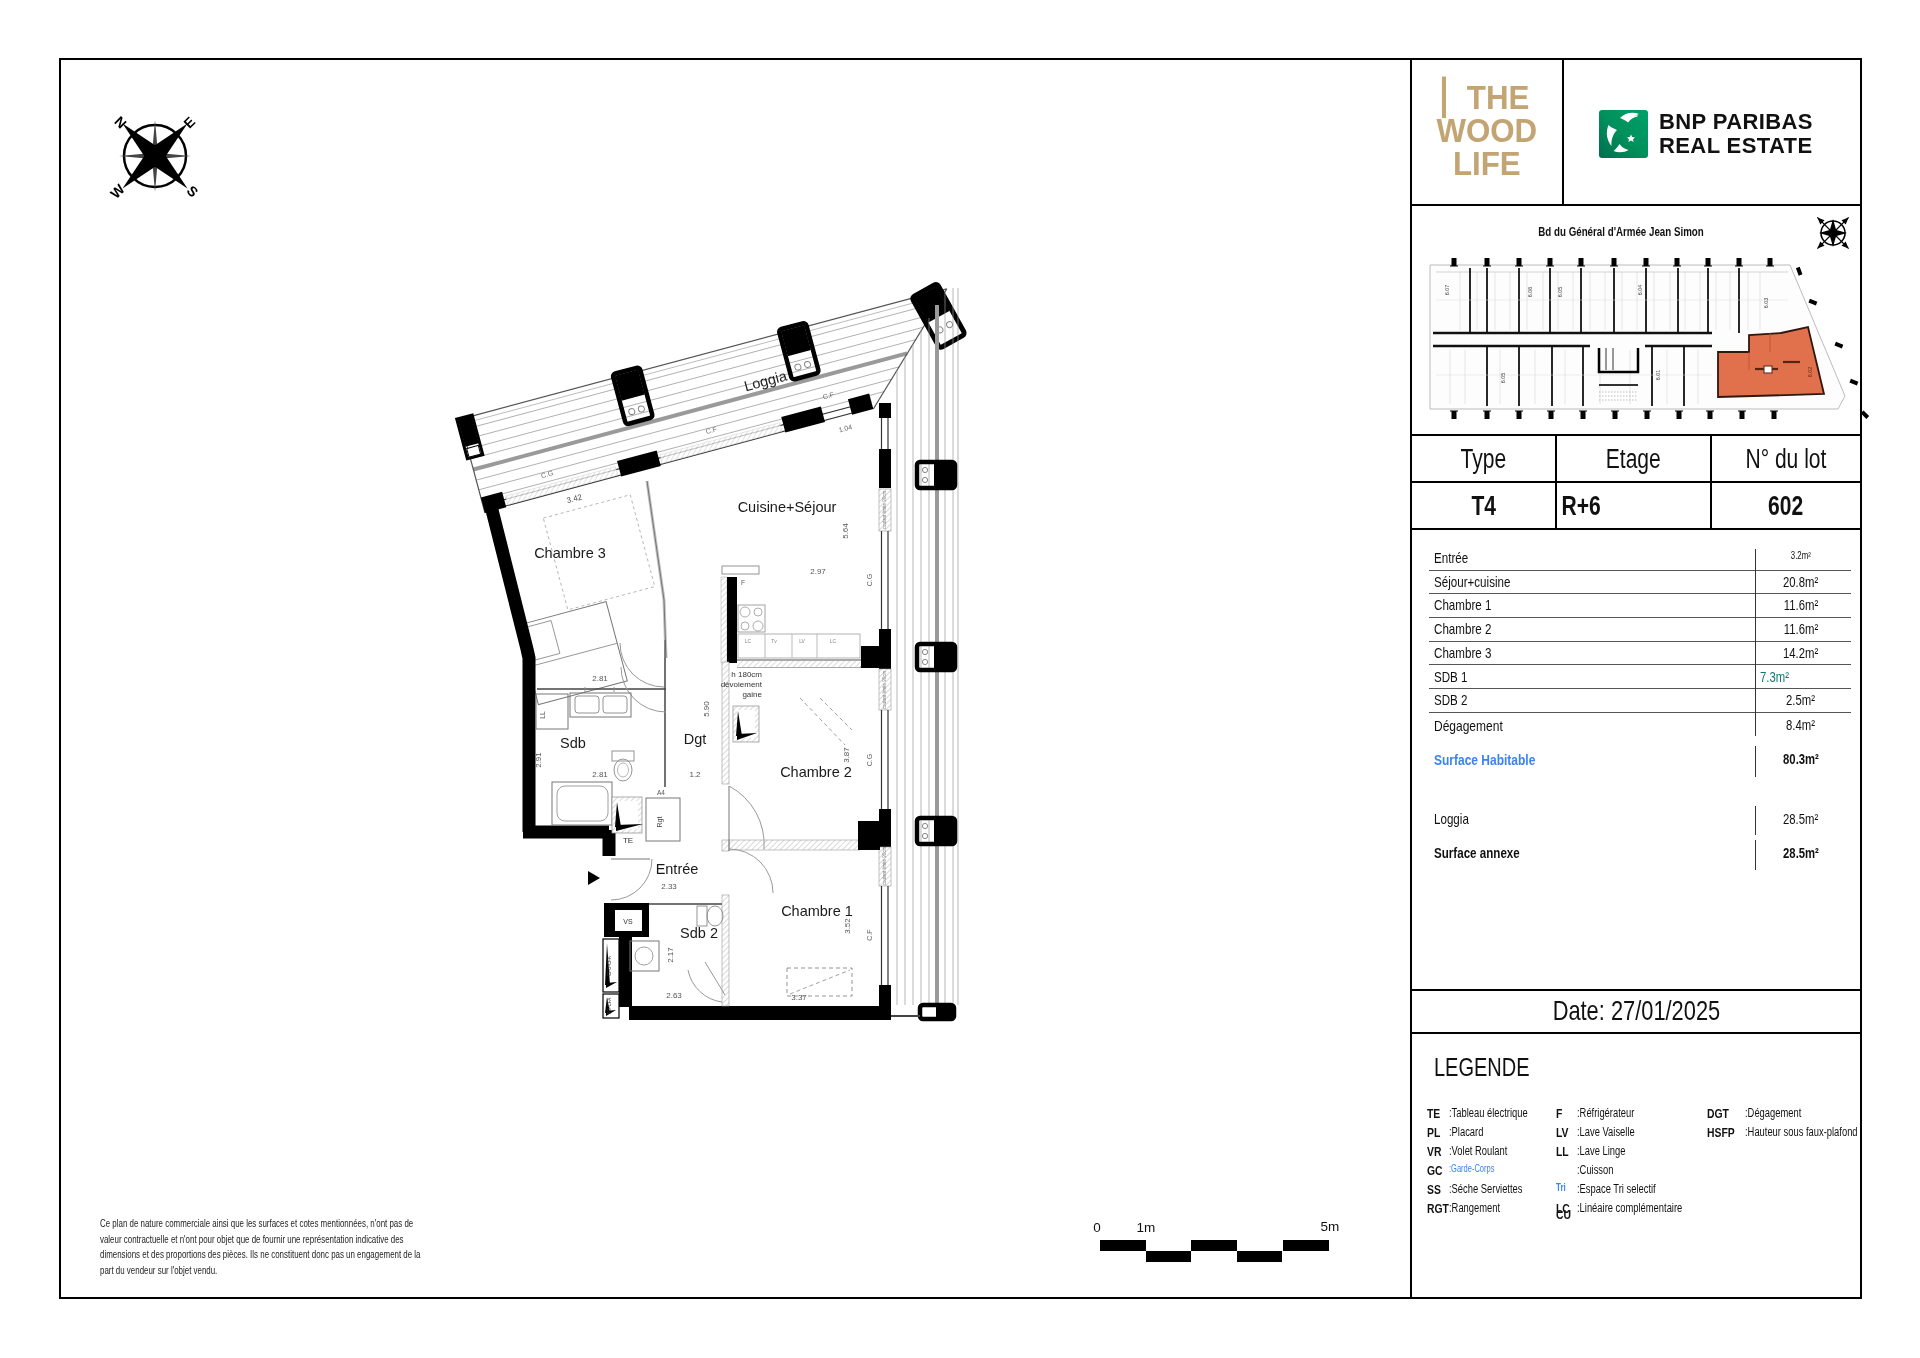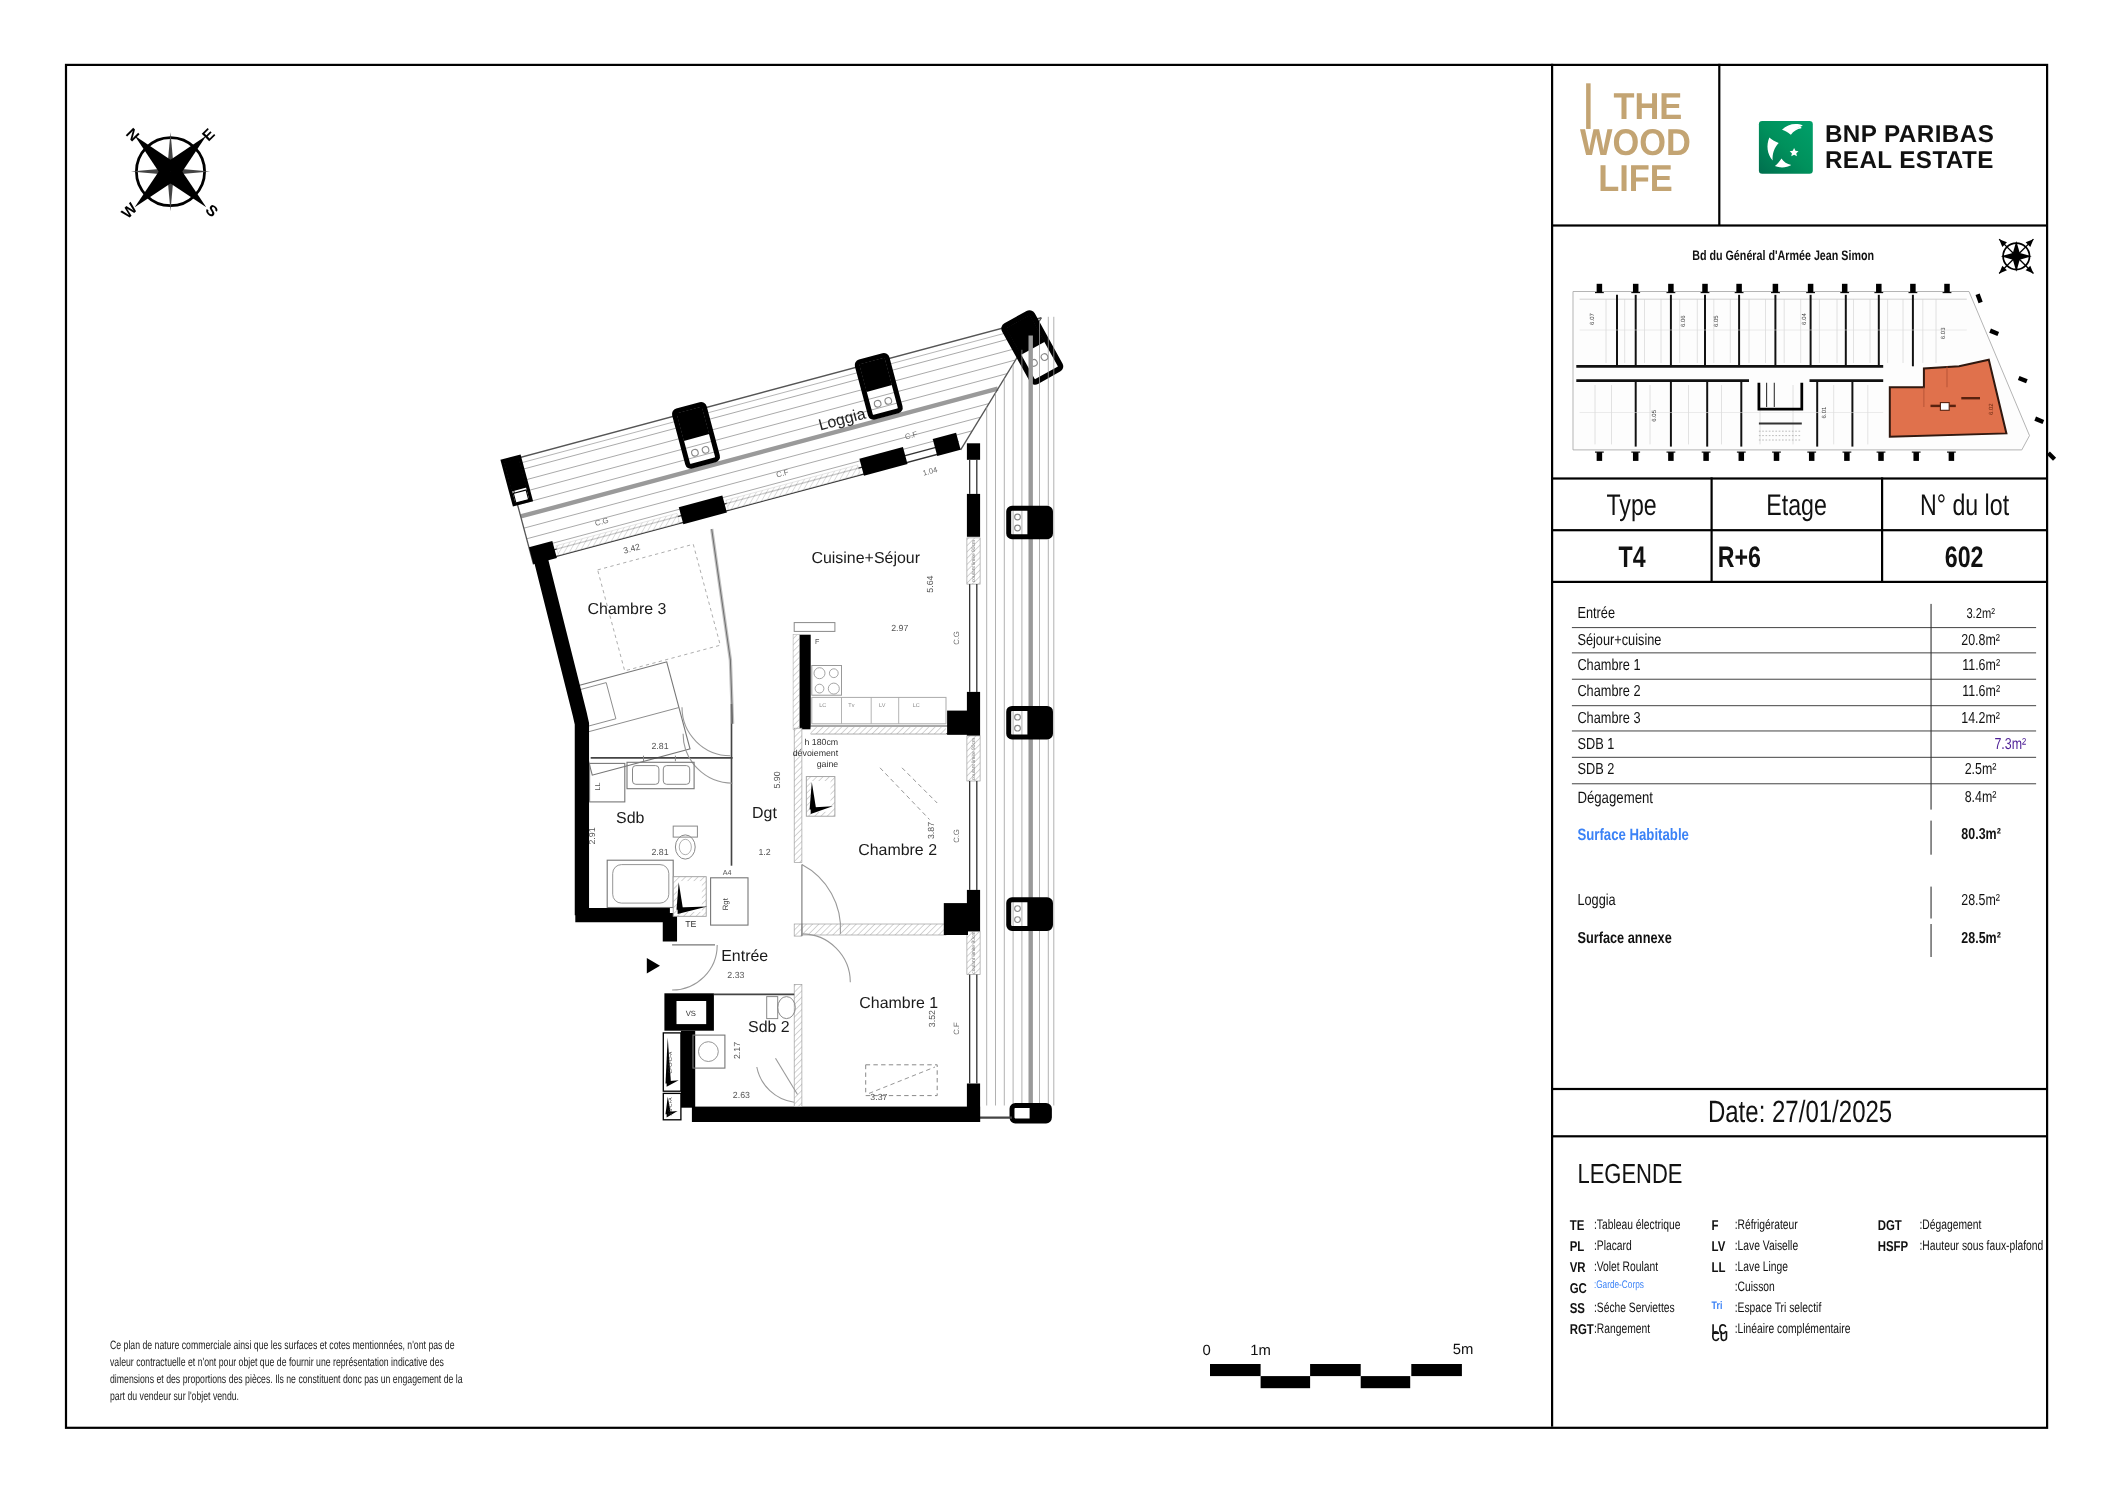--- a/index.html
+++ b/index.html
@@ -75,31 +75,31 @@
 <div class="rowline" style="left:1429px;top:617px;width:422px;"></div>
 <div class="rowline" style="left:1429px;top:641px;width:422px;"></div>
 <div class="rowline" style="left:1429px;top:664px;width:422px;"></div>
 <div class="rowline" style="left:1429px;top:688px;width:422px;"></div>
 <div class="rowline" style="left:1429px;top:712px;width:422px;"></div>
 <div class="vline" style="left:1755px;top:549px;width:1px;height:187px;background:#333;"></div>
 <div class="vline" style="left:1755px;top:746px;width:1px;height:31px;background:#333;"></div>
 <div class="vline" style="left:1755px;top:806px;width:1px;height:29px;background:#333;"></div>
 <div class="vline" style="left:1755px;top:840px;width:1px;height:30px;background:#333;"></div>
 <div class="abs" style="left:1434px;top:550px;font-size:14.5px;font-weight:normal;color:#111;"><span class="cond">Entrée</span></div>
-<div class="abs" style="left:1756px;top:550px;width:90px;text-align:center;font-size:13px;font-weight:normal;color:#111;"><span class="condc">3.2m²</span></div>
+<div class="abs" style="left:1756px;top:550px;width:90px;text-align:center;font-size:10px;font-weight:normal;color:#111;"><span class="condc">3.2m²</span></div>
 <div class="abs" style="left:1434px;top:574px;font-size:14.5px;font-weight:normal;color:#111;"><span class="cond">Séjour+cuisine</span></div>
 <div class="abs" style="left:1756px;top:574px;width:90px;text-align:center;font-size:14.5px;font-weight:normal;color:#111;"><span class="condc">20.8m²</span></div>
 <div class="abs" style="left:1434px;top:597px;font-size:14.5px;font-weight:normal;color:#111;"><span class="cond">Chambre 1</span></div>
 <div class="abs" style="left:1756px;top:597px;width:90px;text-align:center;font-size:14.5px;font-weight:normal;color:#111;"><span class="condc">11.6m²</span></div>
 <div class="abs" style="left:1434px;top:621px;font-size:14.5px;font-weight:normal;color:#111;"><span class="cond">Chambre 2</span></div>
 <div class="abs" style="left:1756px;top:621px;width:90px;text-align:center;font-size:14.5px;font-weight:normal;color:#111;"><span class="condc">11.6m²</span></div>
 <div class="abs" style="left:1434px;top:645px;font-size:14.5px;font-weight:normal;color:#111;"><span class="cond">Chambre 3</span></div>
 <div class="abs" style="left:1756px;top:645px;width:90px;text-align:center;font-size:14.5px;font-weight:normal;color:#111;"><span class="condc">14.2m²</span></div>
 <div class="abs" style="left:1434px;top:669px;font-size:14.5px;font-weight:normal;color:#111;"><span class="cond">SDB 1</span></div>
-<div class="abs" style="left:1756px;top:669px;width:90px;text-align:right;font-size:14.5px;font-weight:normal;color:#4c1d95;"><span class="condc">7.3m²</span></div>
+<div class="abs" style="left:1756px;top:669px;width:90px;text-align:left;font-size:14.5px;font-weight:normal;color:#0f766e;"><span class="condc">7.3m²</span></div>
 <div class="abs" style="left:1434px;top:692px;font-size:14.5px;font-weight:normal;color:#111;"><span class="cond">SDB 2</span></div>
 <div class="abs" style="left:1756px;top:692px;width:90px;text-align:center;font-size:14.5px;font-weight:normal;color:#111;"><span class="condc">2.5m²</span></div>
 <div class="abs" style="left:1434px;top:717px;font-size:15px;font-weight:normal;color:#111;"><span class="cond">Dégagement</span></div>
 <div class="abs" style="left:1756px;top:717px;width:90px;text-align:center;font-size:14.5px;font-weight:normal;color:#111;"><span class="condc">8.4m²</span></div>
 <div class="abs" style="left:1434px;top:751px;font-size:15px;font-weight:bold;color:#3b82f6;text-align:right;"><span class="cond">Surface Habitable</span></div>
 <div class="abs" style="left:1756px;top:751px;width:90px;text-align:center;font-size:14.5px;font-weight:bold;color:#111;"><span class="condc">80.3m²</span></div>
 <div class="abs" style="left:1434px;top:811px;font-size:14.5px;font-weight:normal;color:#111;"><span class="cond">Loggia</span></div>
 <div class="abs" style="left:1756px;top:811px;width:90px;text-align:center;font-size:14.5px;font-weight:normal;color:#111;"><span class="condc">28.5m²</span></div>
 <div class="abs" style="left:1434px;top:845px;font-size:14.5px;font-weight:bold;color:#111;"><span class="cond">Surface annexe</span></div>
 <div class="abs" style="left:1756px;top:845px;width:90px;text-align:center;font-size:14.5px;font-weight:bold;color:#111;"><span class="condc">28.5m²</span></div>

